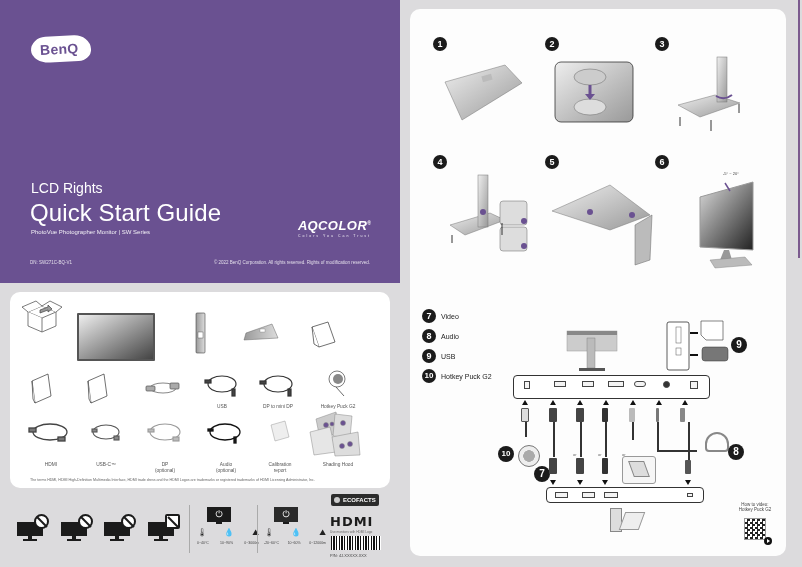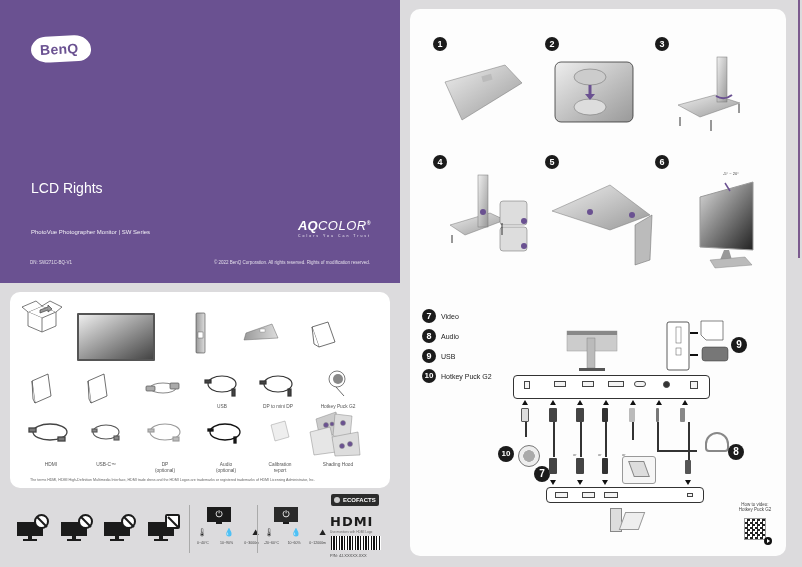--- a/index.html
+++ b/index.html
@@ -10,21 +10,21 @@
   .cover { position: absolute; left: 0; top: 0; width: 400px; height: 283px; background: #6a5191; color: #fff; }
   .logo { position: absolute; left: 31px; top: 36px; width: 60px; height: 26px; background: #fff; border-radius: 16px 18px 14px 20px / 14px 16px 12px 14px; transform: rotate(-3deg); }
   .logo span { position: absolute; left: 9px; top: 5px; font-weight: bold; font-size: 14px; color: #6a5191; letter-spacing: 0.3px; }
   .cover .sub1 { position: absolute; left: 31px; top: 180px; font-size: 14px; }
   .cover .title { position: absolute; left: 30px; top: 199px; font-size: 24px; letter-spacing: 0.1px; }
   .cover .sub2 { position: absolute; left: 31px; top: 229px; font-size: 6px; opacity: .9; }
   .cover .docno { position: absolute; left: 30px; top: 260px; font-size: 4.5px; opacity: .8; }
   .cover .copy { position: absolute; left: 214px; top: 260px; font-size: 4.5px; opacity: .8; }
   .aq { position: absolute; left: 298px; top: 218px; }
   .aq .mark { font-size: 13px; font-style: italic; font-weight: bold; letter-spacing: 0.2px; }
-  .aq .mark i { font-weight: normal; font-style: italic; letter-spacing: 0.5px; }
+  .aq .mark i { font-weight: bold; font-style: italic; letter-spacing: 0.5px; }
   .aq .tag { font-size: 3.5px; letter-spacing: 2px; margin-top: 1px; opacity: .9; }
 
   
   .acc { position: absolute; left: 10px; top: 292px; width: 380px; height: 196px; background: #fff; border-radius: 10px; }
   .lbl { position: absolute; font-size: 4.8px; color: #555; text-align: center; width: 60px; line-height: 5.5px; }
   .legal { position: absolute; left: 20px; top: 186px; font-size: 3.6px; color: #666; width: 350px; }
 
   
   .warn { position: absolute; top: 512px; width: 34px; height: 30px; }
   .warn .mon { position: absolute; left: 0; top: 10px; width: 26px; height: 14px; background: #1b1b1b; }
@@ -71,20 +71,21 @@
 </head>
 <body>
 
 <div class="page">
 
   <div class="cover">
     <div class="logo">
         <span>BenQ</span>
       </div>
     <div class="sub1">LCD Rights</div>
+    <div class="title">Quick Start Guide</div>
     <div class="sub2">PhotoVue Photographer Monitor  |  SW Series</div>
     <div class="docno">DN: SW271C-BQ-V1</div>
     <div class="copy">© 2022 BenQ Corporation. All rights reserved. Rights of modification reserved.</div>
     <div class="aq">
       <div class="mark"><span>AQ</span><i>COLOR</i><sup style="font-size:5px">®</sup></div>
       <div class="tag">Colors You Can Trust</div>
     </div>
   </div>
 
   <div class="acc">

